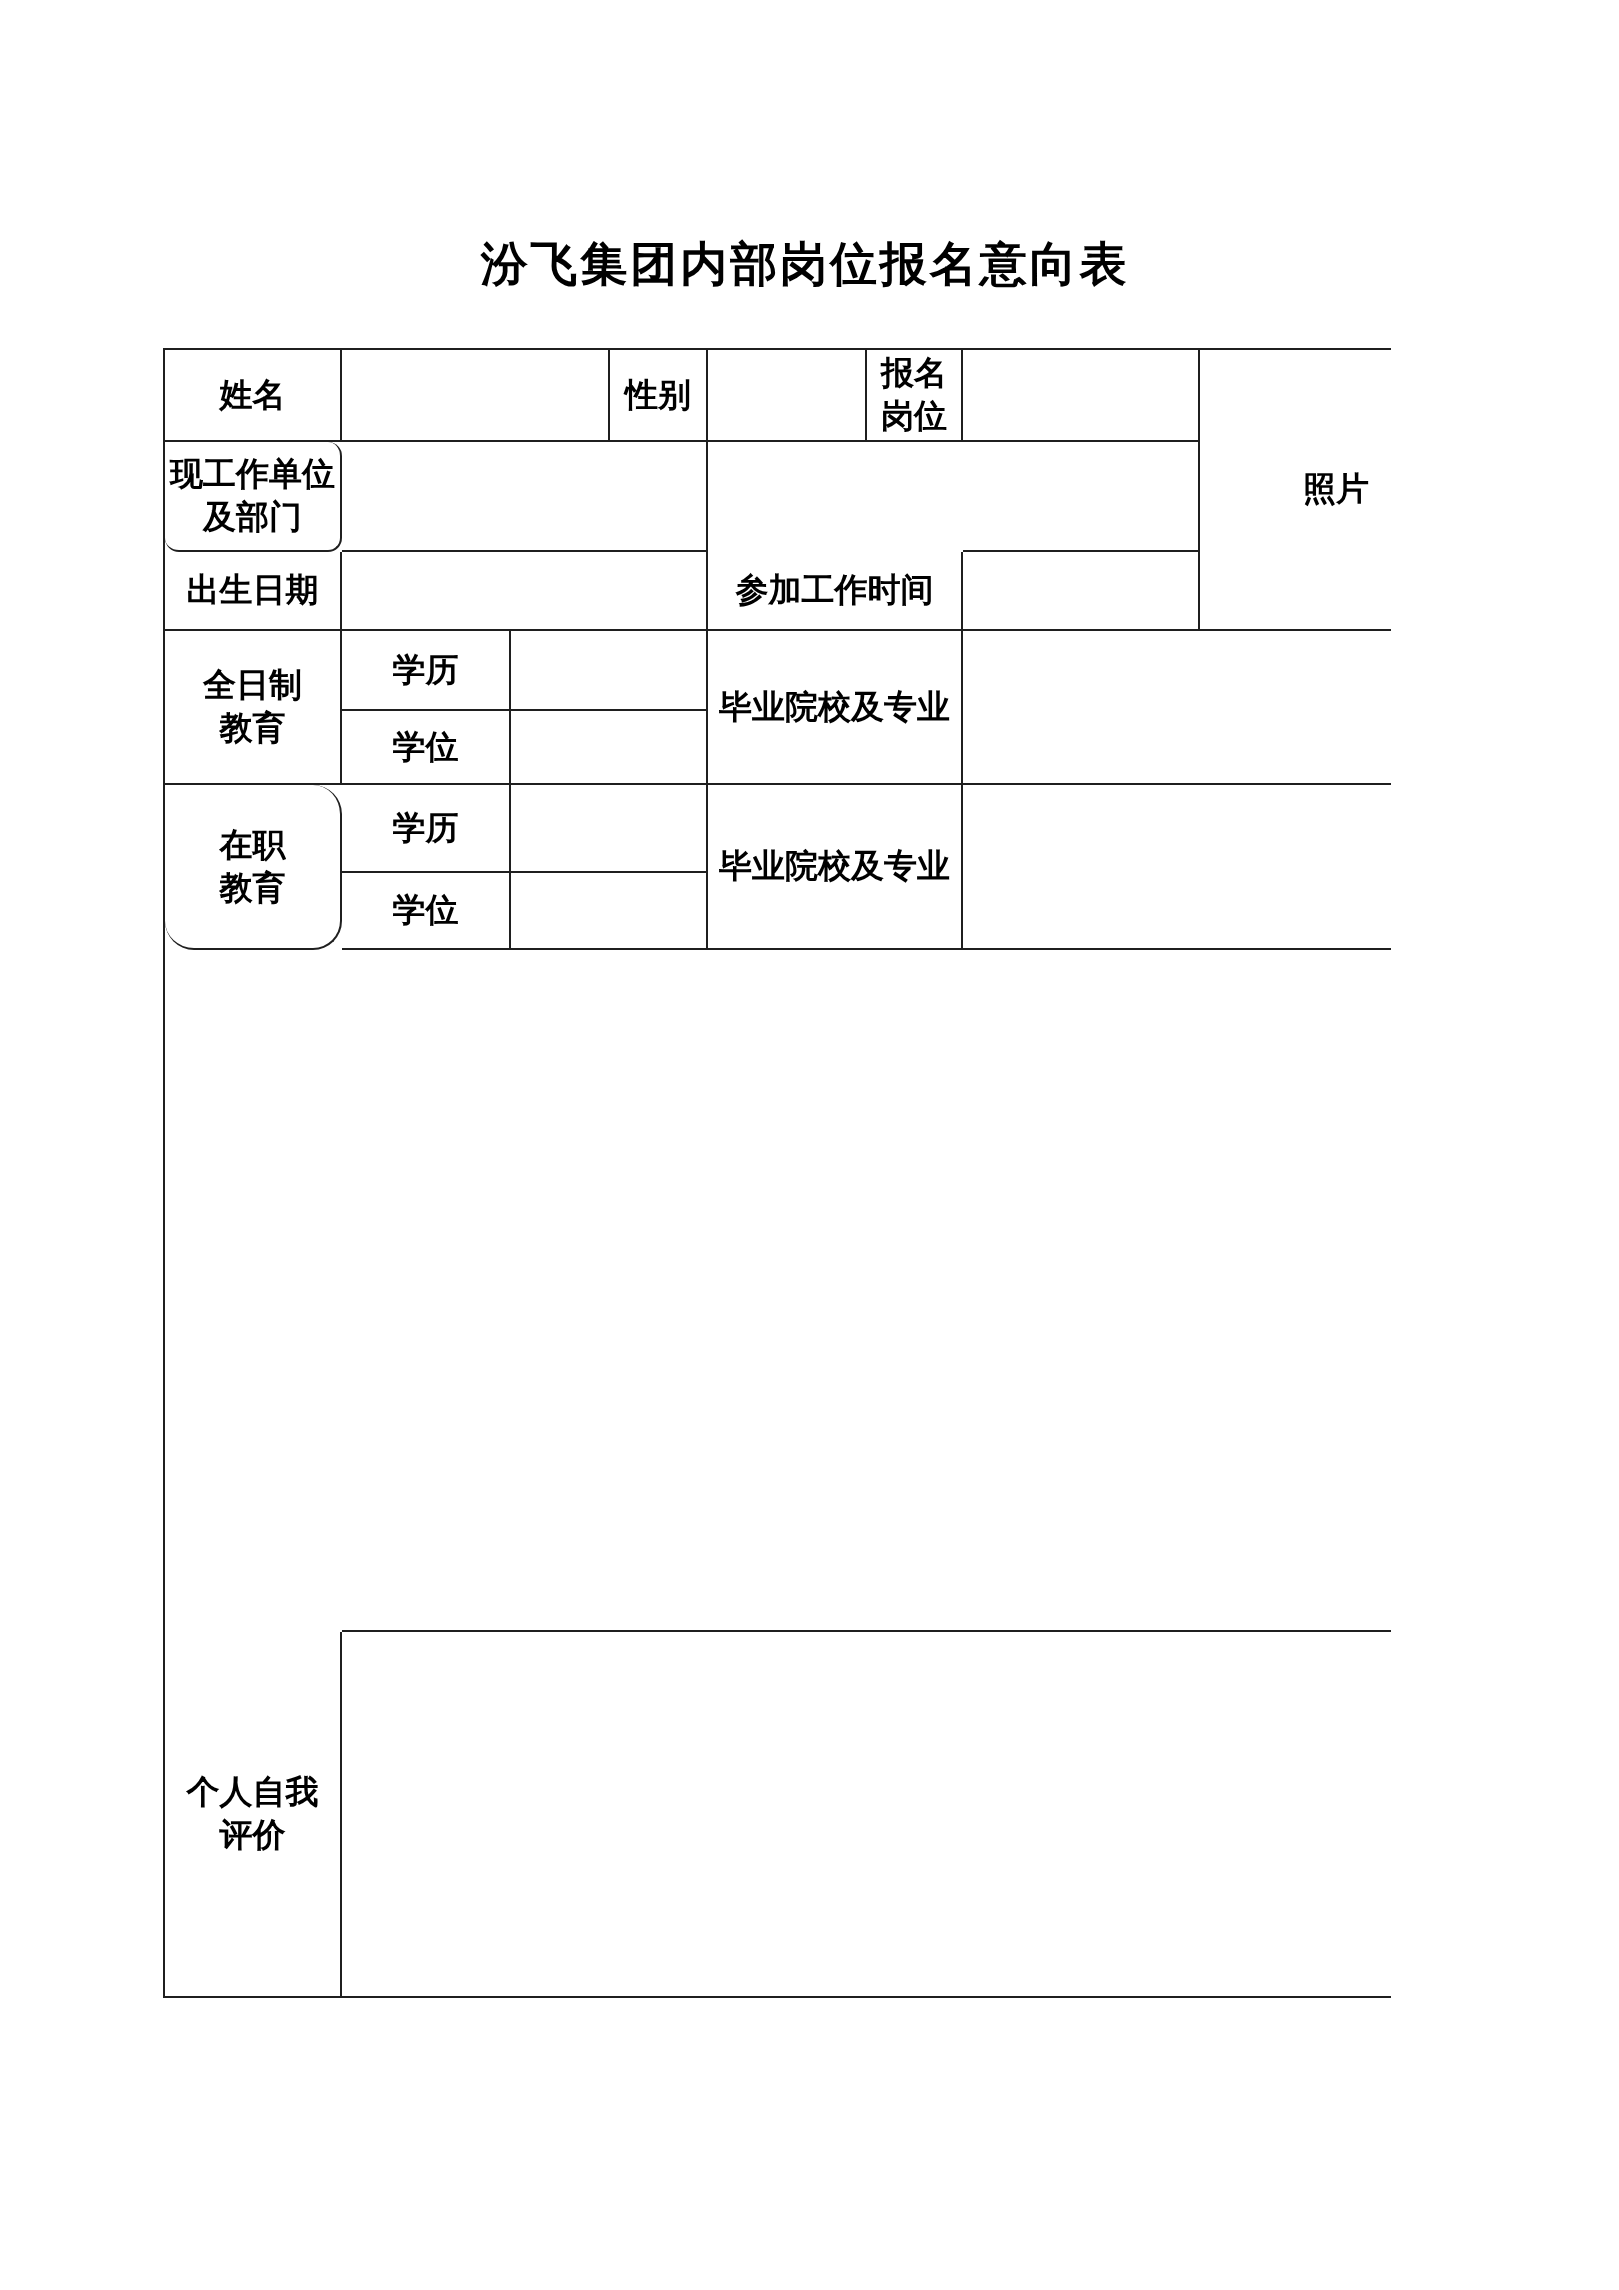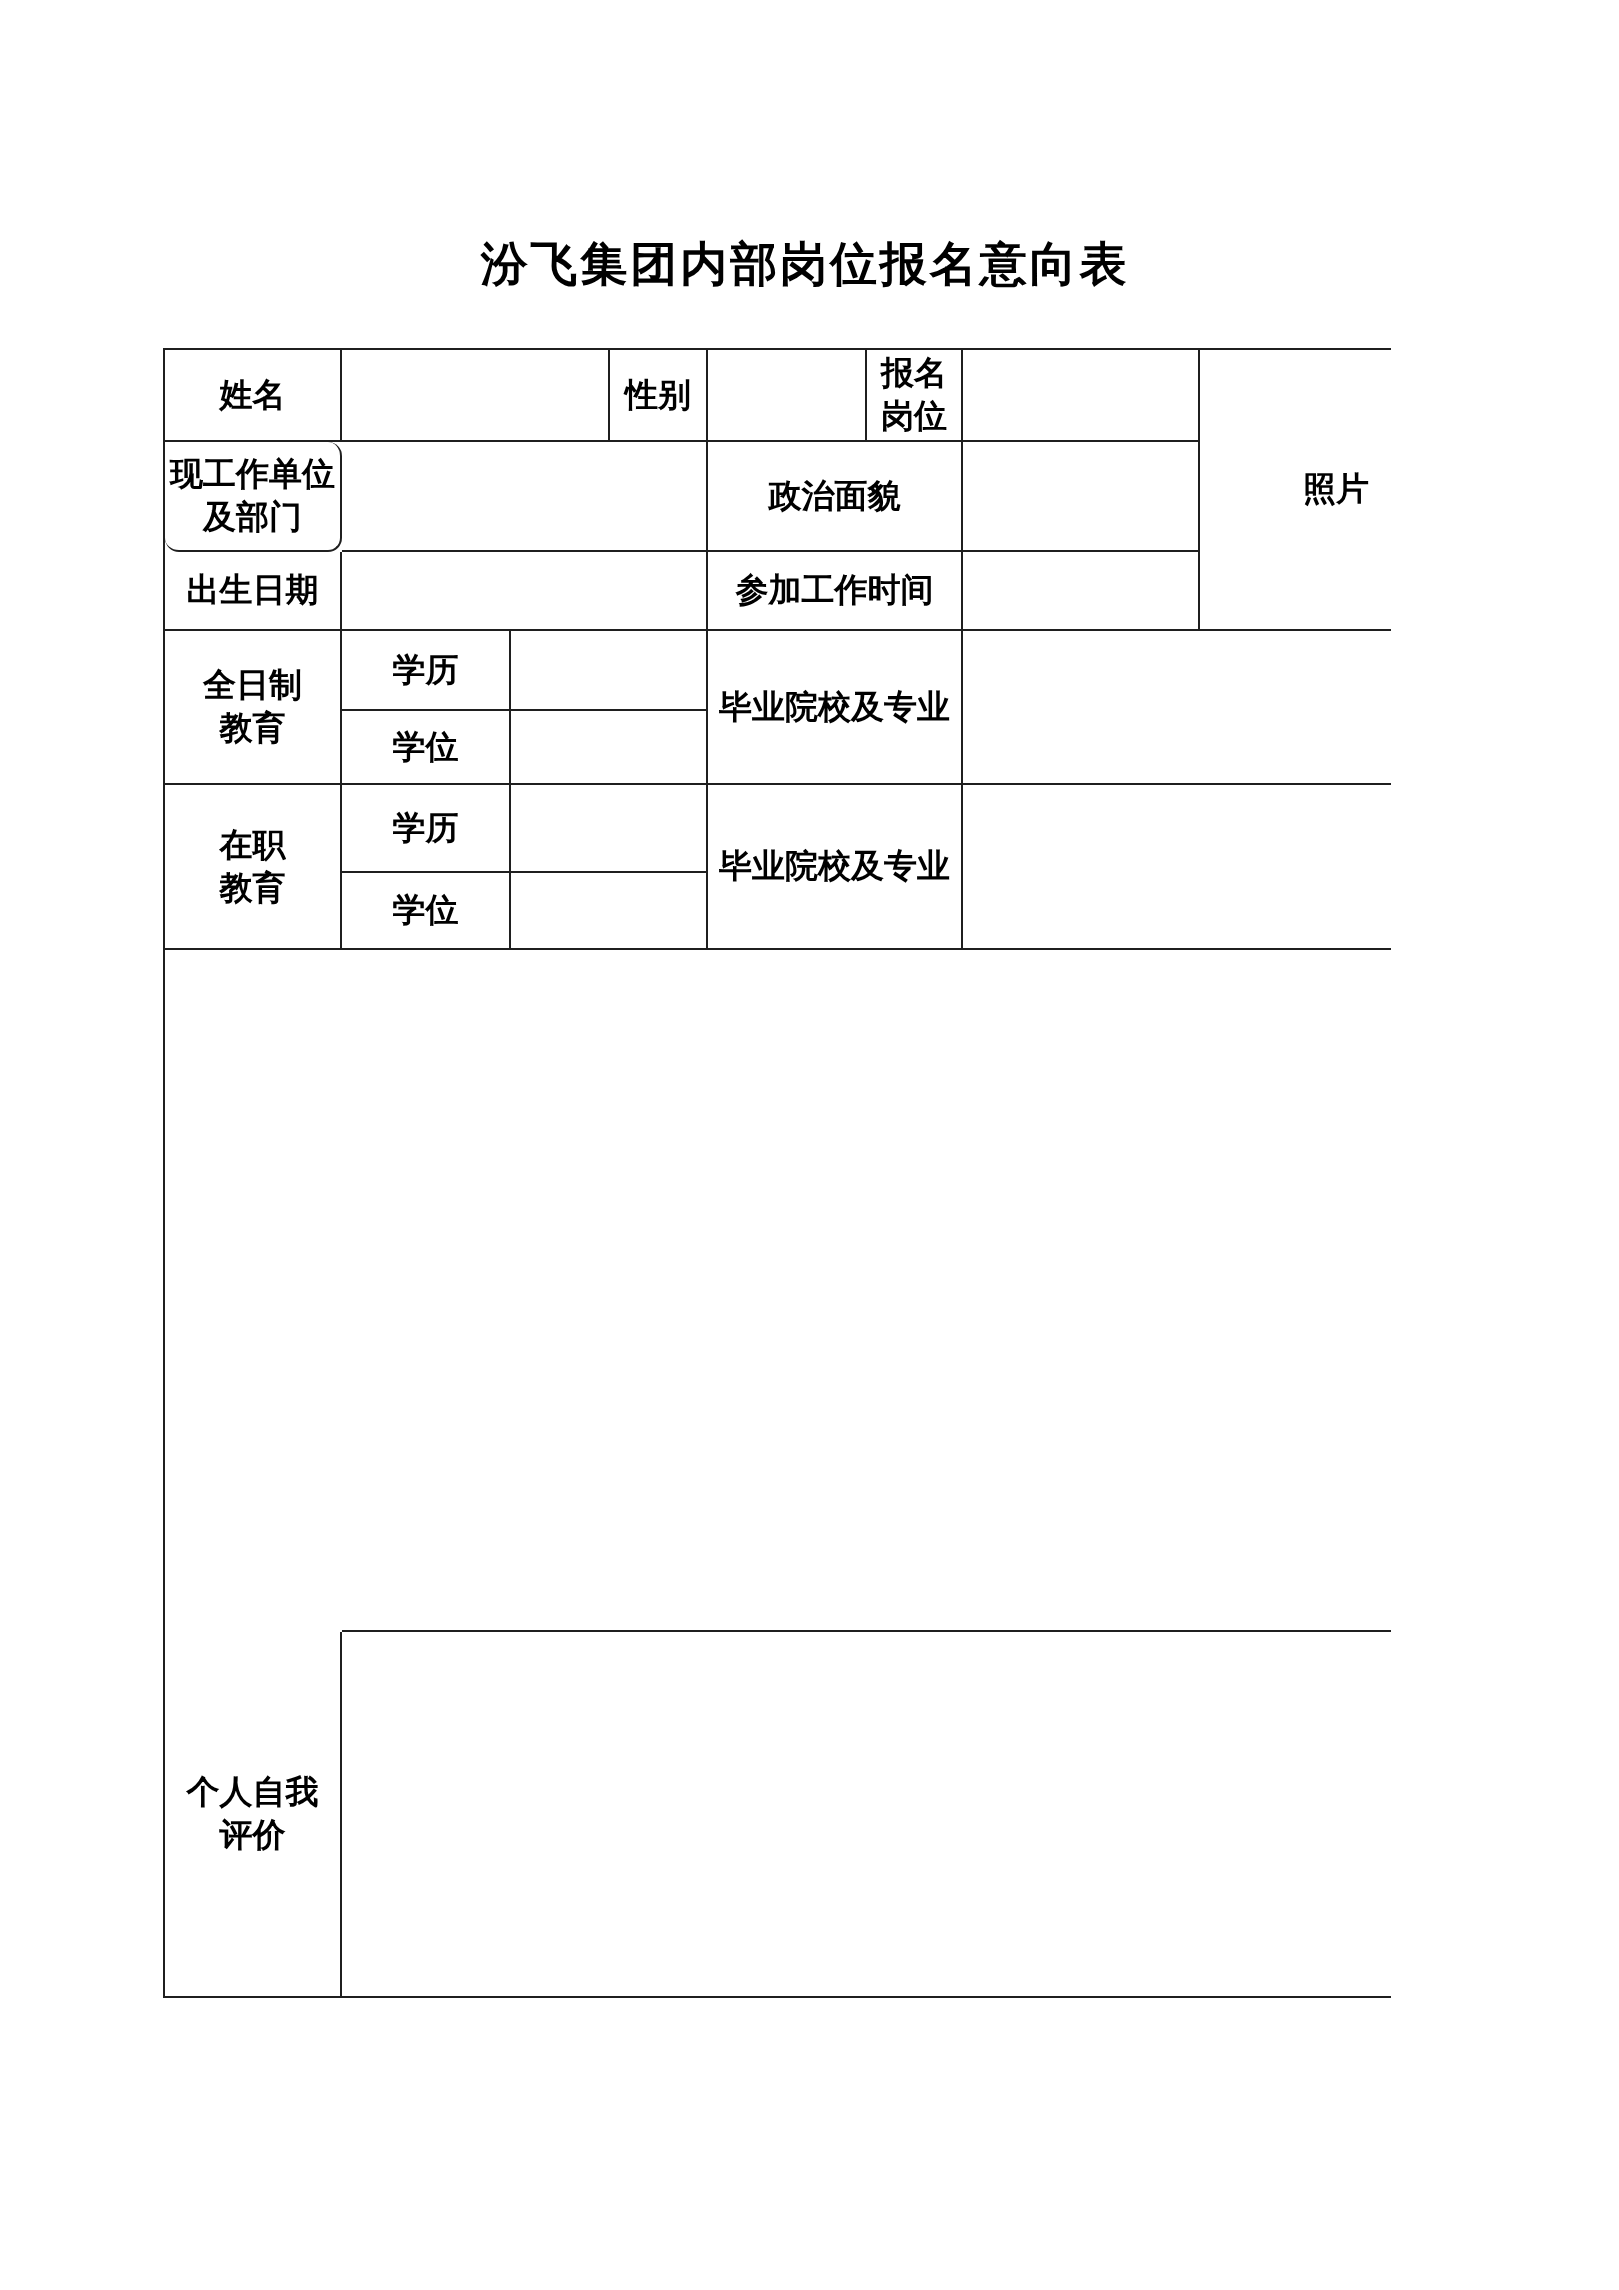--- a/index.html
+++ b/index.html
@@ -71,38 +71,37 @@
     <div class="cell" style="grid-row:1;grid-column:4;">性别</div>
     <div class="cell" style="grid-row:1;grid-column:5;"></div>
     <div class="cell" style="grid-row:1;grid-column:6;">报名
 岗位</div>
     <div class="cell" style="grid-row:1;grid-column:7;"></div>
     <div class="cell no-r" style="grid-row:1 / span 3;grid-column:8;padding-left:33px;">照片</div>
 
     <div class="cell" style="grid-row:2;grid-column:1;border-radius:14px;">现工作单位
 及部门</div>
     <div class="cell" style="grid-row:2;grid-column:2 / span 3;"></div>
-    <div class="cell" style="grid-row:2;grid-column:5 / span 2;">政治面貌</div>
     <div class="cell" style="grid-row:2;grid-column:7;"></div>
 
     <div class="cell" style="grid-row:3;grid-column:1;">出生日期</div>
     <div class="cell" style="grid-row:3;grid-column:2 / span 3;"></div>
     <div class="cell" style="grid-row:3;grid-column:5 / span 2;">参加工作时间</div>
     <div class="cell" style="grid-row:3;grid-column:7;"></div>
 
     <div class="cell" style="grid-row:4 / span 2;grid-column:1;">全日制
 教育</div>
     <div class="cell" style="grid-row:4;grid-column:2;">学历</div>
     <div class="cell" style="grid-row:4;grid-column:3 / span 2;"></div>
     <div class="cell" style="grid-row:4 / span 2;grid-column:5 / span 2;">毕业院校及专业</div>
     <div class="cell no-r" style="grid-row:4 / span 2;grid-column:7 / span 2;"></div>
     <div class="cell" style="grid-row:5;grid-column:2;">学位</div>
     <div class="cell" style="grid-row:5;grid-column:3 / span 2;"></div>
 
-    <div class="cell" style="grid-row:6 / span 2;grid-column:1;">在职
+    <div class="cell" style="grid-row:6 / span 2;grid-column:1;border-radius:29px;">在职
 教育</div>
     <div class="cell" style="grid-row:6;grid-column:2;">学历</div>
     <div class="cell" style="grid-row:6;grid-column:3 / span 2;"></div>
     <div class="cell" style="grid-row:6 / span 2;grid-column:5 / span 2;">毕业院校及专业</div>
     <div class="cell no-r" style="grid-row:6 / span 2;grid-column:7 / span 2;"></div>
     <div class="cell" style="grid-row:7;grid-column:2;">学位</div>
     <div class="cell" style="grid-row:7;grid-column:3 / span 2;"></div>
 
     <div class="cell no-r" style="grid-row:8;grid-column:2 / span 7;"></div>
 

